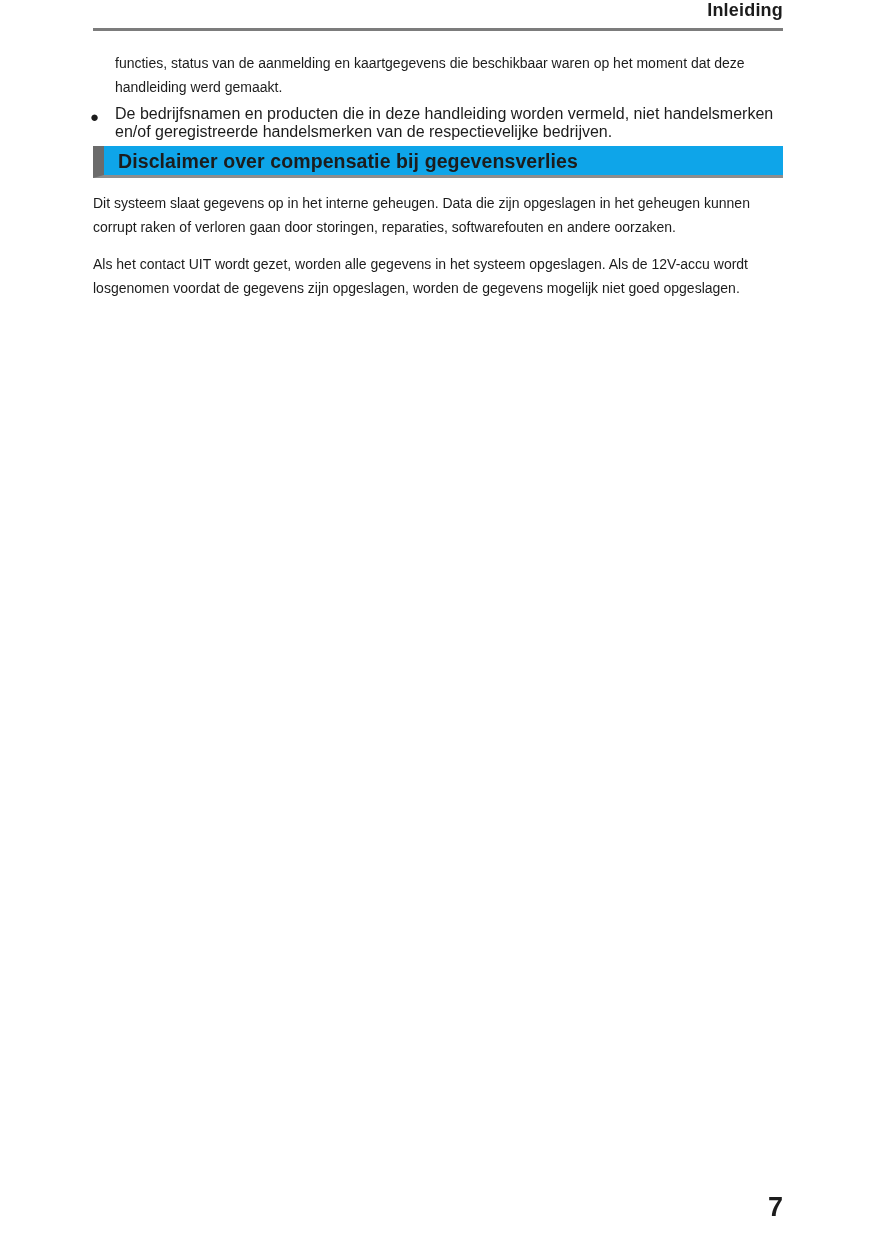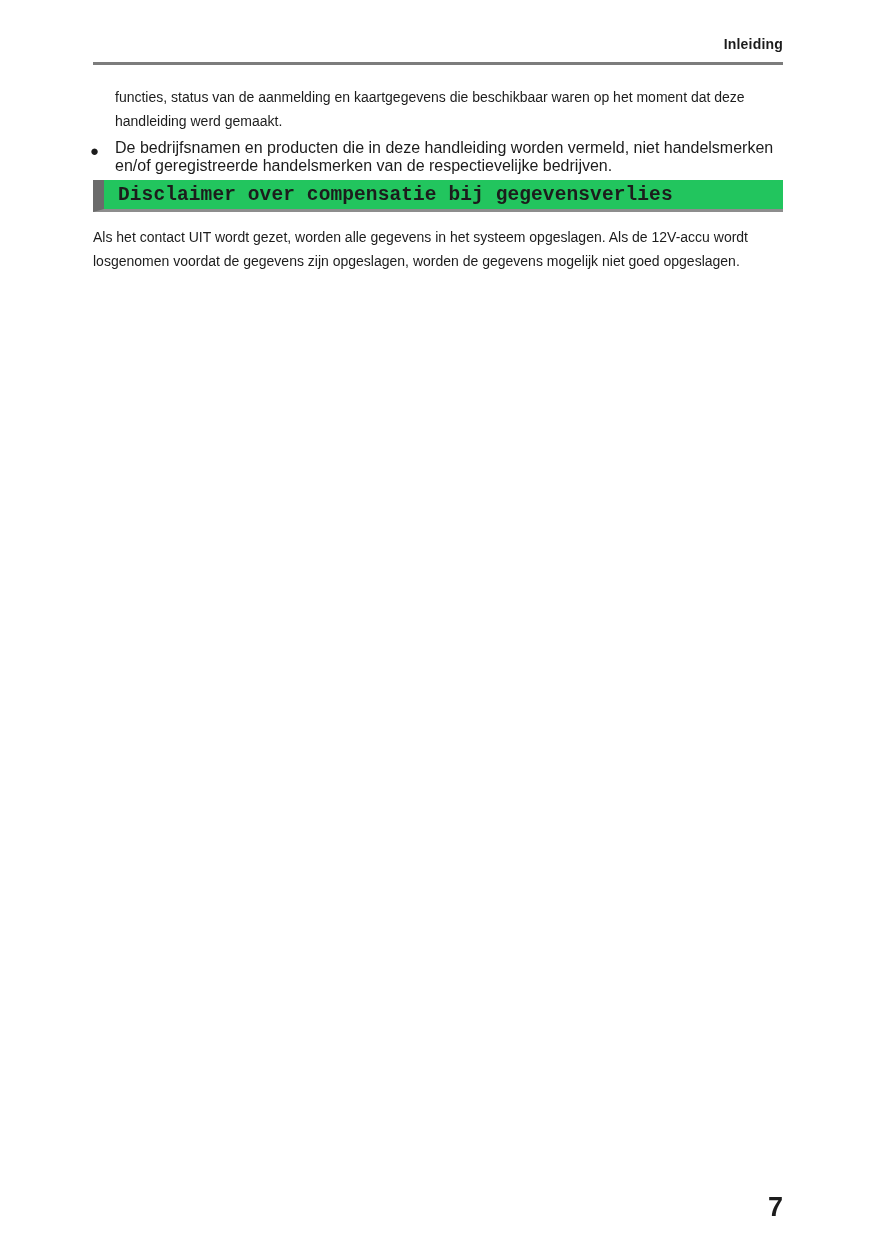--- a/index.html
+++ b/index.html
@@ -12,24 +12,23 @@
     color: #1c1c1c;
     overflow: hidden;
   }
   .content {
     position: absolute;
     left: 93px;
     top: 0;
     width: 690px;
   }
   .doc-header {
-    padding-top: 34px;
     text-align: right;
     font-weight: bold;
-    font-size: 14px;
+    font-size: 18px;
     line-height: 20px;
     letter-spacing: 0.2px;
   }
   .header-rule {
     height: 3px;
     background: #7c7c7c;
     margin-top: 8px;
   }
   .para {
     font-size: 14px;
@@ -49,29 +48,28 @@
     width: 22px;
     font-size: 15px;
     line-height: 23.5px;
     margin-left: -3px;
     padding-right: 3px;
   }
   .bullet-text {
     flex: 1;
   }
   .section-header {
-    background: #22c55e;
+    background: #0ea5e9;
     border-left: 11px solid #6b6b6b;
     border-bottom: 3px solid #8d8d8d;
     font-weight: bold;
     font-size: 19.5px;
     line-height: 24px;
     padding: 3px 0 2px 14px;
     letter-spacing: 0.1px;
-    font-family: Liberation Mono, monospace;
   }
   .section-header.first { margin-top: 5px; }
   .section-header.second { margin-top: 9px; }
   .para.after-bar { margin-top: 14px; }
   .para.follow { margin-top: 1px; }
   .page-number {
     position: absolute;
     right: 92px;
     bottom: 20px;
     font-weight: bold;
@@ -90,20 +88,21 @@
 
     <p class="para para-indent">functies, status van de aanmelding en kaartgegevens die beschikbaar waren op het moment dat deze handleiding werd gemaakt.</p>
 
     <div class="bullet-row">
       <span class="bullet-glyph">●</span>
       <span class="bullet-text">De bedrijfsnamen en producten die in deze handleiding worden vermeld, niet handelsmerken en/of geregistreerde handelsmerken van de respectievelijke bedrijven.</span>
     </div>
 
     <div class="section-header first">Disclaimer over compensatie bij gegevensverlies</div>
 
+    <p class="para after-bar">Dit systeem slaat gegevens op in het interne geheugen. Data die zijn opgeslagen in het geheugen kunnen corrupt raken of verloren gaan door storingen, reparaties, softwarefouten en andere oorzaken.</p>
 
 
 
     <p class="para after-bar">Als het contact UIT wordt gezet, worden alle gegevens in het systeem opgeslagen. Als de 12V-accu wordt losgenomen voordat de gegevens zijn opgeslagen, worden de gegevens mogelijk niet goed opgeslagen.</p>
 
   </div>
 
   <div class="page-number">7</div>
 </div>
 

